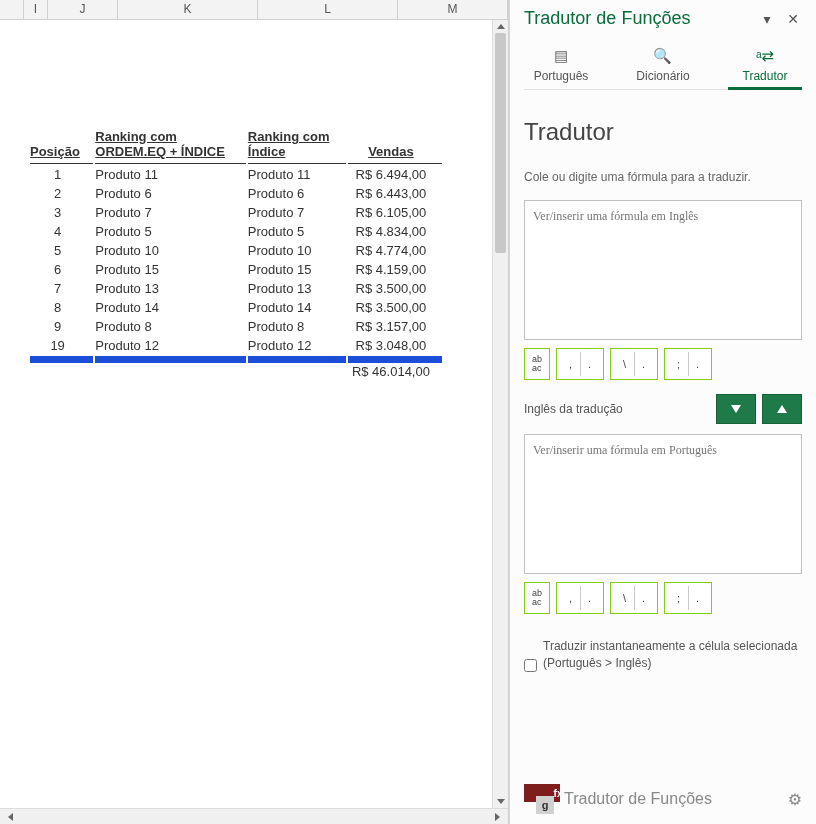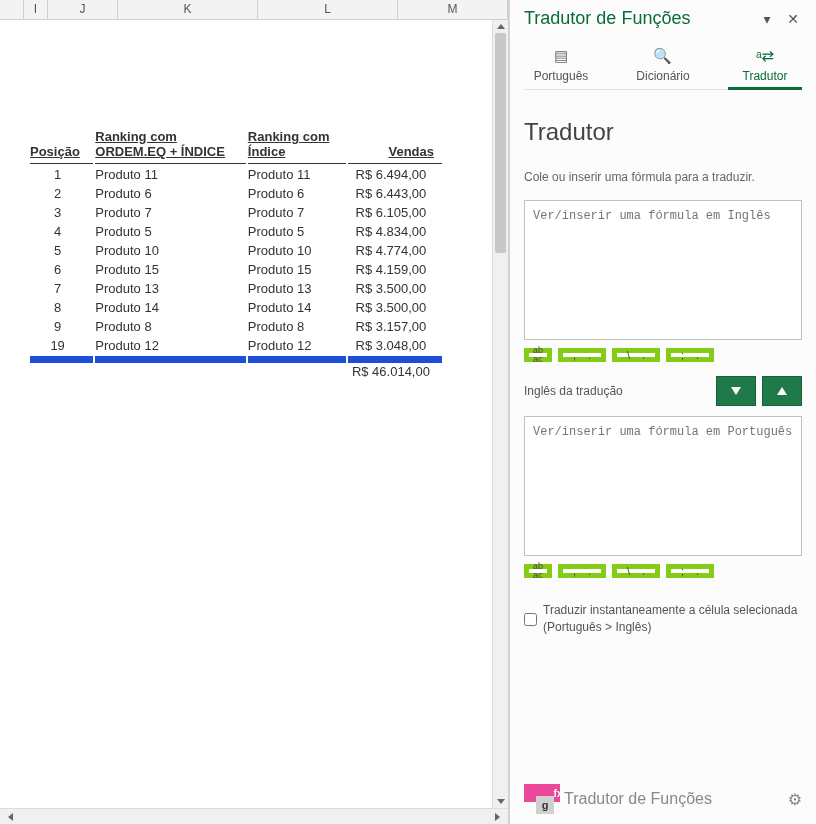--- a/index.html
+++ b/index.html
@@ -4,21 +4,21 @@
 <style>
 * { box-sizing: border-box; margin: 0; padding: 0; }
 body { font-family: "Segoe UI", Arial, sans-serif; font-size: 13px; color: #333; background: #fff; width: 816px; height: 824px; overflow: hidden; display: flex; }
 .sheet { flex: 1; display: flex; flex-direction: column; border-right: 1px solid #d0d0d0; }
 .colhdrs { display: flex; height: 20px; border-bottom: 1px solid #d0d0d0; background: #f3f3f3; }
 .colhdrs div { border-right: 1px solid #d0d0d0; text-align: center; line-height: 19px; font-size: 12px; color: #555; }
 .rowhdr-spacer { width: 24px; background: #f3f3f3; border-right: 1px solid #d0d0d0; }
 .grid { flex: 1; overflow: hidden; position: relative; padding-left: 24px; }
 .dtable { position: absolute; left: 28px; top: 105px; width: 416px; font-size: 13px; }
 .dtable th { text-align: left; font-weight: bold; padding: 2px 8px 4px 0; border-bottom: 1px solid #333; vertical-align: bottom; text-decoration: underline; }
-.dtable th.rt { text-align: right; }
+.dtable th.rt { text-align: center; }
 .dtable td { padding: 1px 8px 1px 0; }
 .dtable td.ct { text-align: center; }
 .dtable td.rt { text-align: center; }
 .dtable tr.sum td { border-top: 7px solid #1d4ed8; }
 .vscroll { width: 16px; background: #f0f0f0; border-left: 1px solid #dcdcdc; display: flex; flex-direction: column; align-items: center; padding: 2px 0; }
 .vscroll .arrow { width: 0; height: 0; border-left: 4px solid transparent; border-right: 4px solid transparent; margin: 2px 0; cursor: pointer; }
 .vscroll .up { border-bottom: 5px solid #666; }
 .vscroll .down { border-top: 5px solid #666; }
 .vscroll .track { flex: 1; width: 100%; position: relative; }
 .vscroll .thumb { position: absolute; top: 2px; left: 2px; right: 2px; height: 220px; background: #c8c8c8; border-radius: 2px; }
@@ -31,38 +31,38 @@
 .pane-title { color: #0a6b3b; font-size: 18px; font-weight: 400; flex: 1; }
 .pane-hdr .ico { width: 18px; text-align: center; color: #555; cursor: pointer; font-size: 14px; margin-left: 8px; }
 .tabs { display: flex; gap: 28px; margin-top: 18px; border-bottom: 1px solid #e3e3e3; }
 .tab { flex: 1; text-align: center; padding-bottom: 6px; font-size: 12px; color: #555; cursor: pointer; position: relative; }
 .tab.active { color: #0a6b3b; font-weight: 500; }
 .tab.active::after { content: ""; position: absolute; left: 0; right: 0; bottom: -1px; height: 3px; background: #0a6b3b; }
 .tab .ticon { display: block; margin: 0 auto 4px; font-size: 15px; color: #666; }
 .tab.active .ticon { color: #0a6b3b; }
 .subtitle { font-size: 24px; font-weight: 300; color: #444; margin: 28px 0 22px 0; }
 .hint { font-size: 12px; color: #666; line-height: 1.5; margin-bottom: 14px; }
-.formbox { border: 1px solid #c0c0c0; background: #fff; height: 140px; padding: 8px; font-size: 12px; color: #999; resize: none; width: 100%; font-family: Liberation Mono, monospace; }
+.formbox { border: 1px solid #c0c0c0; background: #fff; height: 140px; padding: 8px; font-size: 12px; color: #999; resize: none; width: 100%; font-family: Liberation Serif, serif; }
 .minibar { display: flex; gap: 6px; margin: 8px 0 14px 0; }
-.mbtn { border: 5px solid #84cc16; background: #fff; height: 14px; min-width: 26px; font-size: 11px; display: flex; align-items: center; justify-content: center; cursor: pointer; color: #444; padding: 0 4px; }
+.mbtn { border: 1px solid #84cc16; background: #fff; height: 32px; min-width: 26px; font-size: 11px; display: flex; align-items: center; justify-content: center; cursor: pointer; color: #444; padding: 0 4px; }
 .mbtn.db { min-width: 48px; position: relative; }
 .mbtn.db::after { content: ""; position: absolute; left: 50%; top: 3px; bottom: 3px; width: 1px; background: #c9c9c9; }
 .mbtn .l { flex: 1; text-align: center; }
 .mbtn .r { flex: 1; text-align: center; }
 .dirrow { display: flex; align-items: center; margin-bottom: 10px; }
 .dirrow .lbl { flex: 1; font-size: 12px; color: #555; }
 .abtn { width: 40px; height: 30px; background: #1f7a4a; color: #fff; display: flex; align-items: center; justify-content: center; margin-left: 6px; cursor: pointer; border: 1px solid #156238; }
 .abtn .ar { width: 0; height: 0; border-left: 5px solid transparent; border-right: 5px solid transparent; }
 .abtn .adown { border-top: 8px solid #fff; }
 .abtn .aup { border-bottom: 8px solid #fff; }
-.chkrow { display: flex; align-items: center; font-size: 12px; color: #555; margin-top: 10px; line-height: 1.4; }
+.chkrow { display: flex; align-items: flex-end; font-size: 12px; color: #555; margin-top: 10px; line-height: 1.4; }
 .chkrow input { margin-right: 6px; margin-top: 2px; }
 .ftr { display: flex; align-items: center; margin-top: auto; padding-top: 12px; }
 .ftr .flogo { width: 30px; height: 30px; position: relative; margin-right: 10px; }
-.ftr .flogo .b1 { position: absolute; left: 0; top: 0; width: 36px; height: 18px; background: #ec4899; color: #fff; font-size: 10px; display: flex; align-items: center; justify-content: center; font-weight: bold; padding-left: 32px; }
+.ftr .flogo .b1 { position: absolute; left: 0; top: 0; width: 36px; height: 18px; background: #7f1d1d; color: #fff; font-size: 10px; display: flex; align-items: center; justify-content: center; font-weight: bold; padding-left: 32px; }
 .ftr .flogo .b2 { position: absolute; right: 0; bottom: 0; width: 18px; height: 18px; background: #d0d0d0; color: #333; font-size: 11px; display: flex; align-items: center; justify-content: center; font-weight: bold; }
 .ftr .ftxt { font-size: 16px; color: #888; flex: 1; }
 .ftr .gear { font-size: 16px; color: #888; cursor: pointer; }
 </style>
 </head>
 <body>
 
 <div class="sheet">
   <div class="colhdrs">
     <div class="rowhdr-spacer"></div>
@@ -175,21 +175,21 @@
     <div class="ico">▾</div>
     <div class="ico">✕</div>
   </div>
   <div class="tabs">
     <div class="tab"><span class="ticon">▤</span><span>Português</span></div>
     <div class="tab"><span class="ticon">🔍</span><span>Dicionário</span></div>
     <div class="tab active"><span class="ticon">ᵃ⇄</span><span>Tradutor</span></div>
   </div>
   <div class="subtitle">Tradutor</div>
   <div class="hint">
-    <span>Cole ou inserir uma fórmula para a traduzir.</span><br>
+    <span>Cole ou digite uma fórmula para a traduzir.</span><br>
   </div>
   <textarea class="formbox" placeholder="Ver/inserir uma fórmula em Inglês" style=""></textarea>
   <div class="minibar">
     <div class="mbtn" style="line-height:9px;font-size:9px;white-space:pre;">ab
 ac</div>
     <div class="mbtn db">
         <span class="l">,</span>
         <span class="r">.</span>
       </div>
     <div class="mbtn db">

